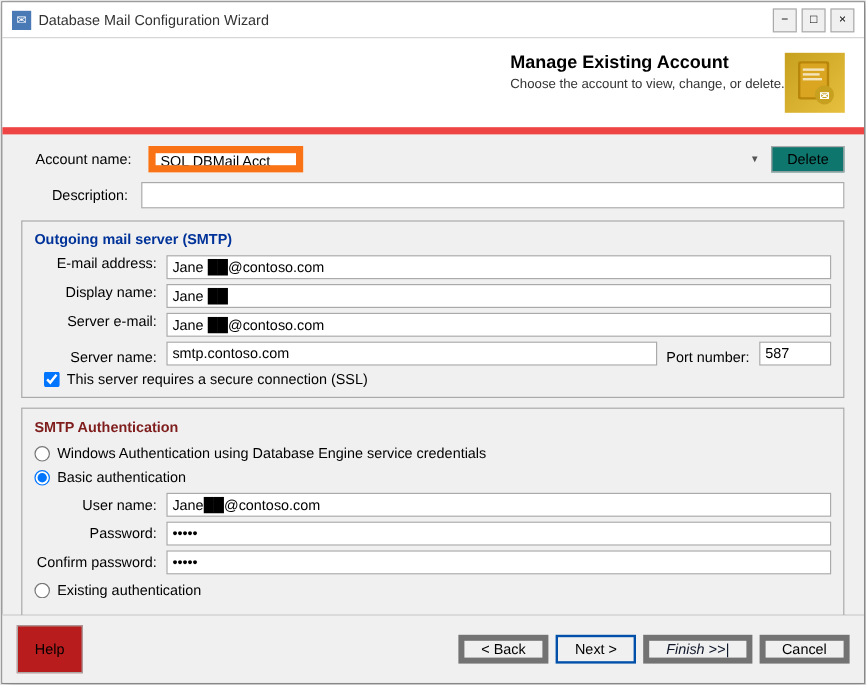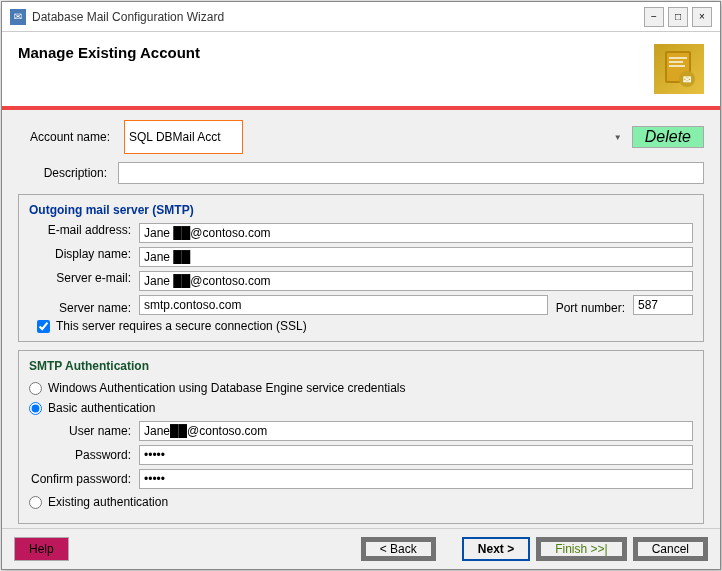--- a/index.html
+++ b/index.html
@@ -62,23 +62,23 @@
       border: 1px solid #aaa;
       display: flex;
       align-items: center;
       justify-content: center;
       cursor: pointer;
       font-size: 10px;
     }
     .header-section {
       background: #fff;
       padding: 12px 16px 12px 16px;
-      border-bottom: 4px solid #ef4444;
-      display: flex;
-      justify-content: space-between;
+      border-bottom: 6px solid #ef4444;
+      display: flex;
+      justify-content: flex-end;
       align-items: flex-start;
     }
     .header-text h2 {
       font-size: 15px;
       font-weight: bold;
       color: #000;
       margin-bottom: 3px;
     }
     .header-text p {
       font-size: 11px;
@@ -122,22 +122,22 @@
     }
     .account-label {
       width: 100px;
       text-align: right;
       padding-right: 8px;
       font-size: 12px;
       flex-shrink: 0;
     }
     .account-select {
       flex: 1;
-      height: 34px;
-      border: 1px solid #f97316;
+      height: 22px;
+      border: 6px solid #f97316;
       font-size: 12px;
       background: white;
       padding: 0 4px;
       appearance: none;
       -webkit-appearance: none;
       padding-right: 20px;
       position: relative;
     }
     .account-select-wrapper {
       flex: 1;
@@ -149,25 +149,24 @@
       position: absolute;
       right: 4px;
       top: 50%;
       transform: translateY(-50%);
       pointer-events: none;
       color: #555;
     }
     .delete-btn {
       height: 22px;
       padding: 0 12px;
-      background: #86efac;
-      border: 1px solid #aaa;
-      font-size: 16px;
+      background: #0f766e;
+      border: 1px solid #aaa;
+      font-size: 12px;
       cursor: pointer;
-      font-style: italic;
     }
     .desc-row {
       display: flex;
       align-items: center;
       margin-bottom: 10px;
     }
     .section-box {
       border: 1px solid #aaa;
       margin-bottom: 8px;
       padding: 8px 10px;
@@ -230,21 +229,21 @@
     .ssl-label {
       font-size: 12px;
     }
     .auth-section {
       border: 1px solid #aaa;
       padding: 8px 10px;
     }
     .auth-title {
       font-size: 12px;
       font-weight: bold;
-      color: #14532d;
+      color: #7f1d1d;
       margin-bottom: 8px;
     }
     .radio-row {
       display: flex;
       align-items: center;
       margin-bottom: 6px;
     }
     .radio-row input[type=radio] {
       margin-right: 6px;
       flex-shrink: 0;
@@ -293,31 +292,31 @@
       padding: 0 14px;
       background: #f0f0f0;
       border: 5px solid #737373;
       font-size: 12px;
       cursor: pointer;
       min-width: 60px;
     }
     .footer-btn.primary {
       background: #f0f0f0;
       border: 2px solid #0050aa;
-      font-weight: bold;
-      margin-left: 20px;
+      font-weight: normal;
     }
     .footer-btn:disabled, .footer-btn.disabled {
-      color: #4d7c0f;
+      color: #0f172a;
       cursor: default;
+      font-style: italic;
     }
     .footer-btn-help {
-      height: 24px;
+      height: 40px;
       padding: 0 14px;
-      background: #be185d;
+      background: #b91c1c;
       border: 1px solid #aaa;
       font-size: 12px;
       cursor: pointer;
     }
   </style>
 </head>
 <body>
 
 <div class="window">
 
@@ -331,20 +330,21 @@
     <div class="titlebar-controls">
       <div class="titlebar-btn">−</div>
       <div class="titlebar-btn">□</div>
       <div class="titlebar-btn">×</div>
     </div>
   </div>
 
   <div class="header-section">
     <div class="header-text">
       <h2>Manage Existing Account</h2>
+      <p>Choose the account to view, change, or delete.</p>
     </div>
     <div class="header-icon">
       <svg width="36" height="40" viewBox="0 0 36 40">
         <rect x="4" y="2" width="26" height="32" rx="2" fill="#b8860b"></rect>
         <rect x="6" y="4" width="22" height="28" rx="1" fill="#daa520"></rect>
         <rect x="8" y="8" width="18" height="2" fill="#fff" opacity="0.7"></rect>
         <rect x="8" y="12" width="14" height="2" fill="#fff" opacity="0.7"></rect>
         <rect x="8" y="16" width="16" height="2" fill="#fff" opacity="0.7"></rect>
         <circle cx="26" cy="30" r="8" fill="#c8a020"></circle>
         <text x="22" y="34" font-size="10" fill="white" font-weight="bold">✉</text>

